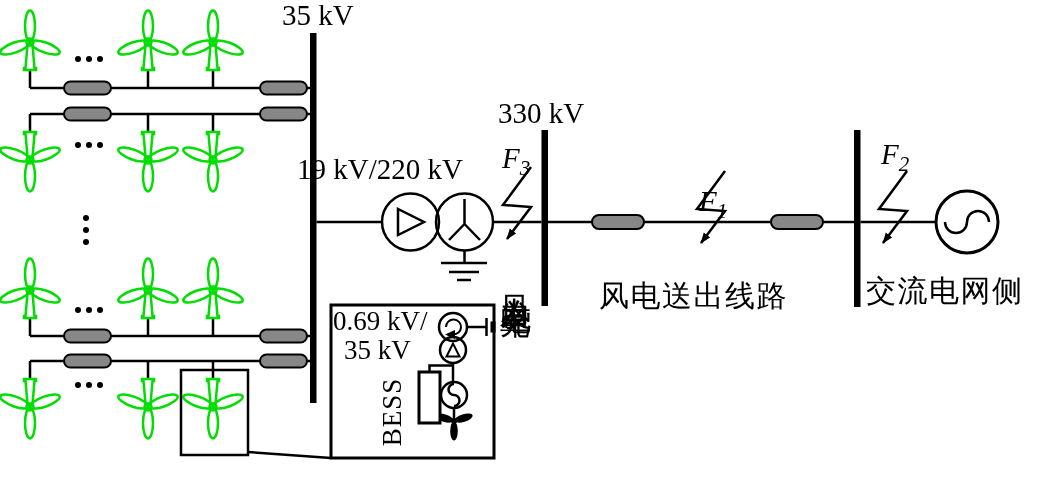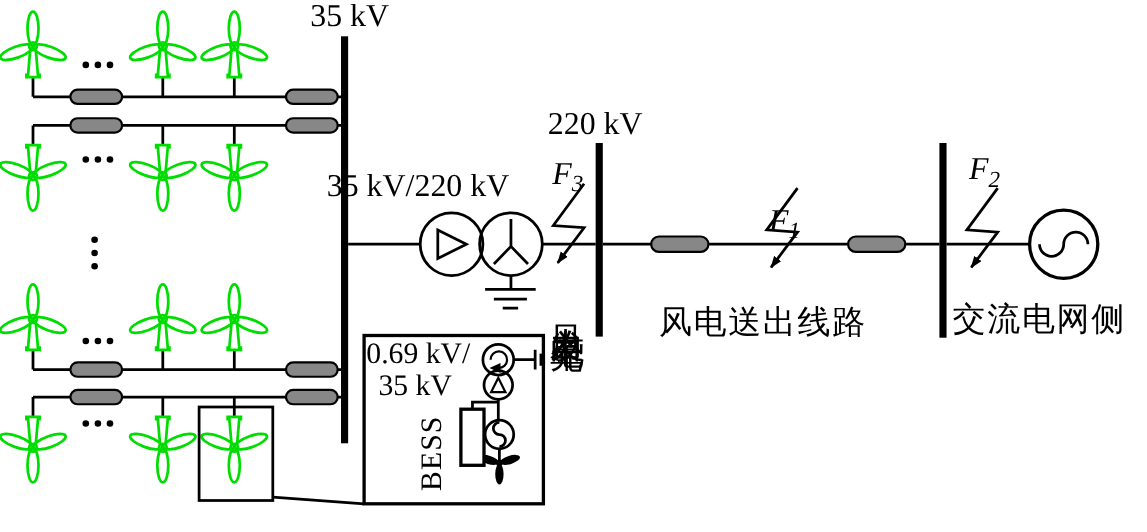--- a/index.html
+++ b/index.html
@@ -154,27 +154,27 @@
       </g>
 
       <g>
         <rect x="419" y="372" width="21" height="51" fill="#fff" stroke="#000" stroke-width="3"></rect>
         <path class="ln" d="M429.5,372 V365.5 H453"></path>
       </g>
     </g>
   </svg>
 
   <div class="lbl kv" style="left:282px;top:1px;">35 kV</div>
-  <div class="lbl kv" style="left:498px;top:99px;">220 kV</div>
-  <div class="lbl kv" style="left:297px;top:155px;">35 kV/220 kV</div>
+  <div class="lbl kv" style="left:498px;top:99px;">330 kV</div>
+  <div class="lbl kv" style="left:297px;top:155px;">19 kV/220 kV</div>
 
   <div class="lbl f-lbl" style="left:502px;top:144px;"><span>F</span><sub>3</sub></div>
   <div class="lbl f-lbl" style="left:699px;top:140px;margin-top:47px;"><span>F</span><sub>1</sub></div>
   <div class="lbl f-lbl" style="left:881px;top:140px;text-align:center;"><span>F</span><sub>2</sub></div>
 
   <div class="lbl bessratio" style="left:333px;top:308px;text-align:center;">0.69 kV/</div>
   <div class="lbl bessratio" style="left:344px;top:337px;">35 kV</div>
   <div class="lbl bess-rot" style="left:392px;top:412px;">BESS</div>
 
   <div class="lbl vert" style="left:500px;top:270px;">风力发电单元</div>
-  <div class="lbl cn" style="left:599px;top:281px;font-family:Liberation Mono, monospace;">风电送出线路</div>
+  <div class="lbl cn" style="left:599px;top:281px;">风电送出线路</div>
   <div class="lbl cn" style="left:866px;top:278px;font-family:Liberation Mono, monospace;">交流电网侧</div>
 </div>
 
 </body></html>

